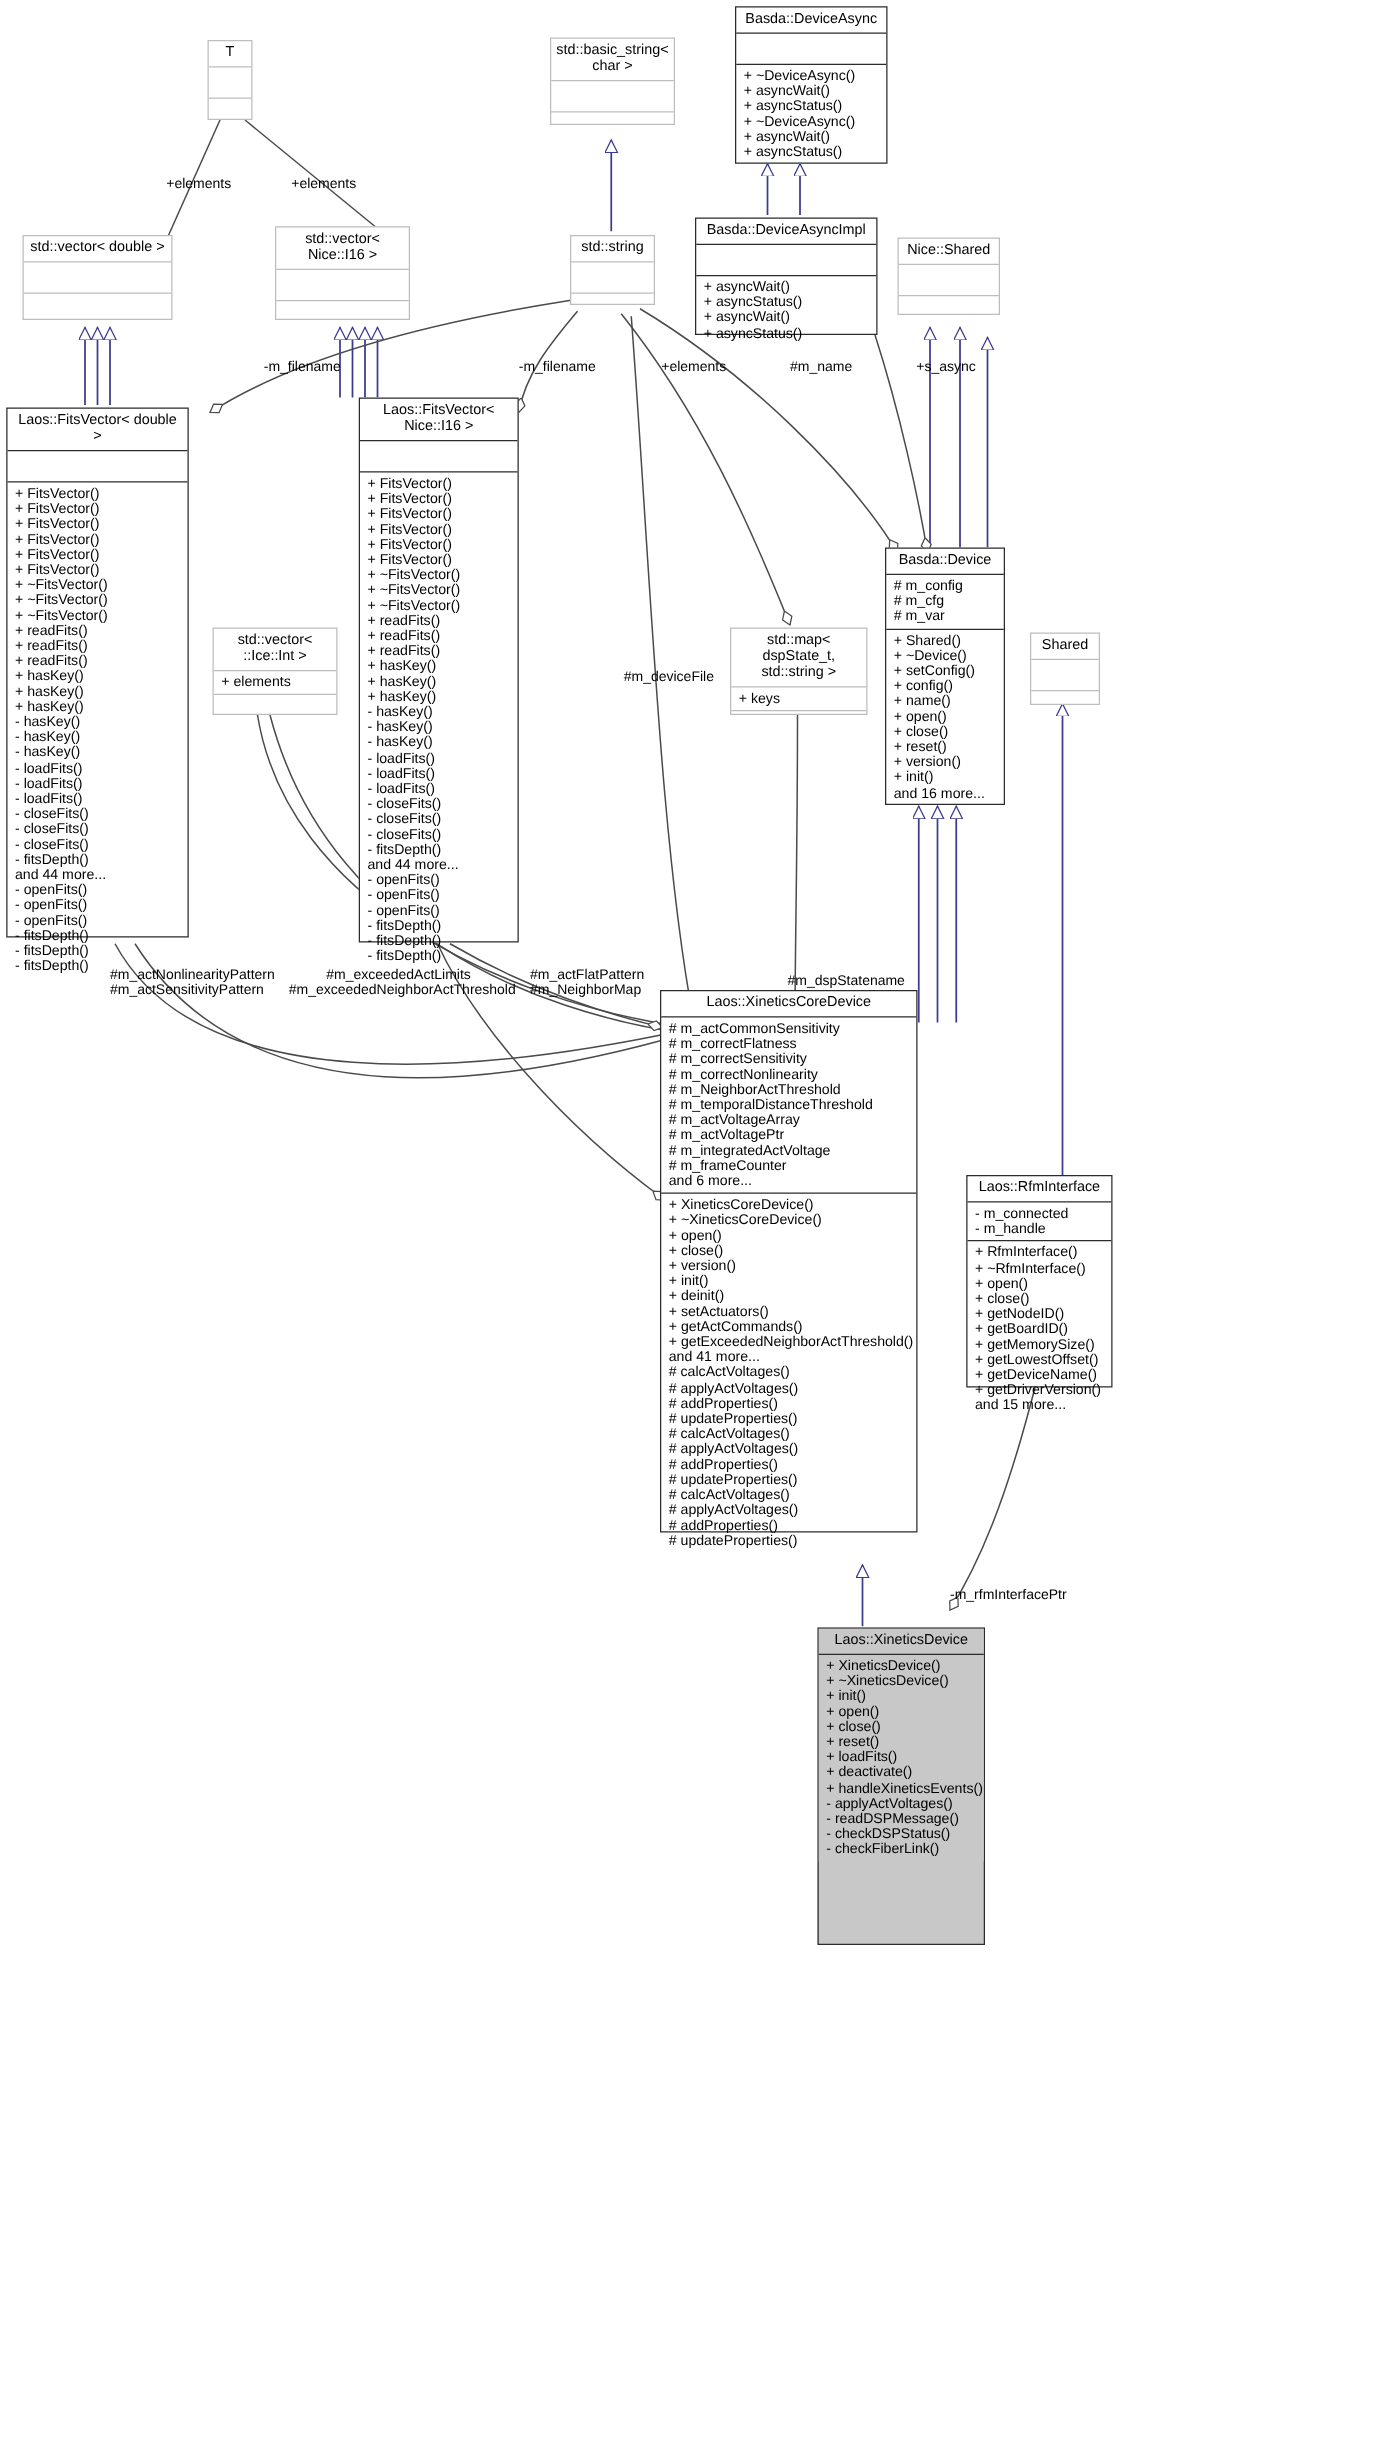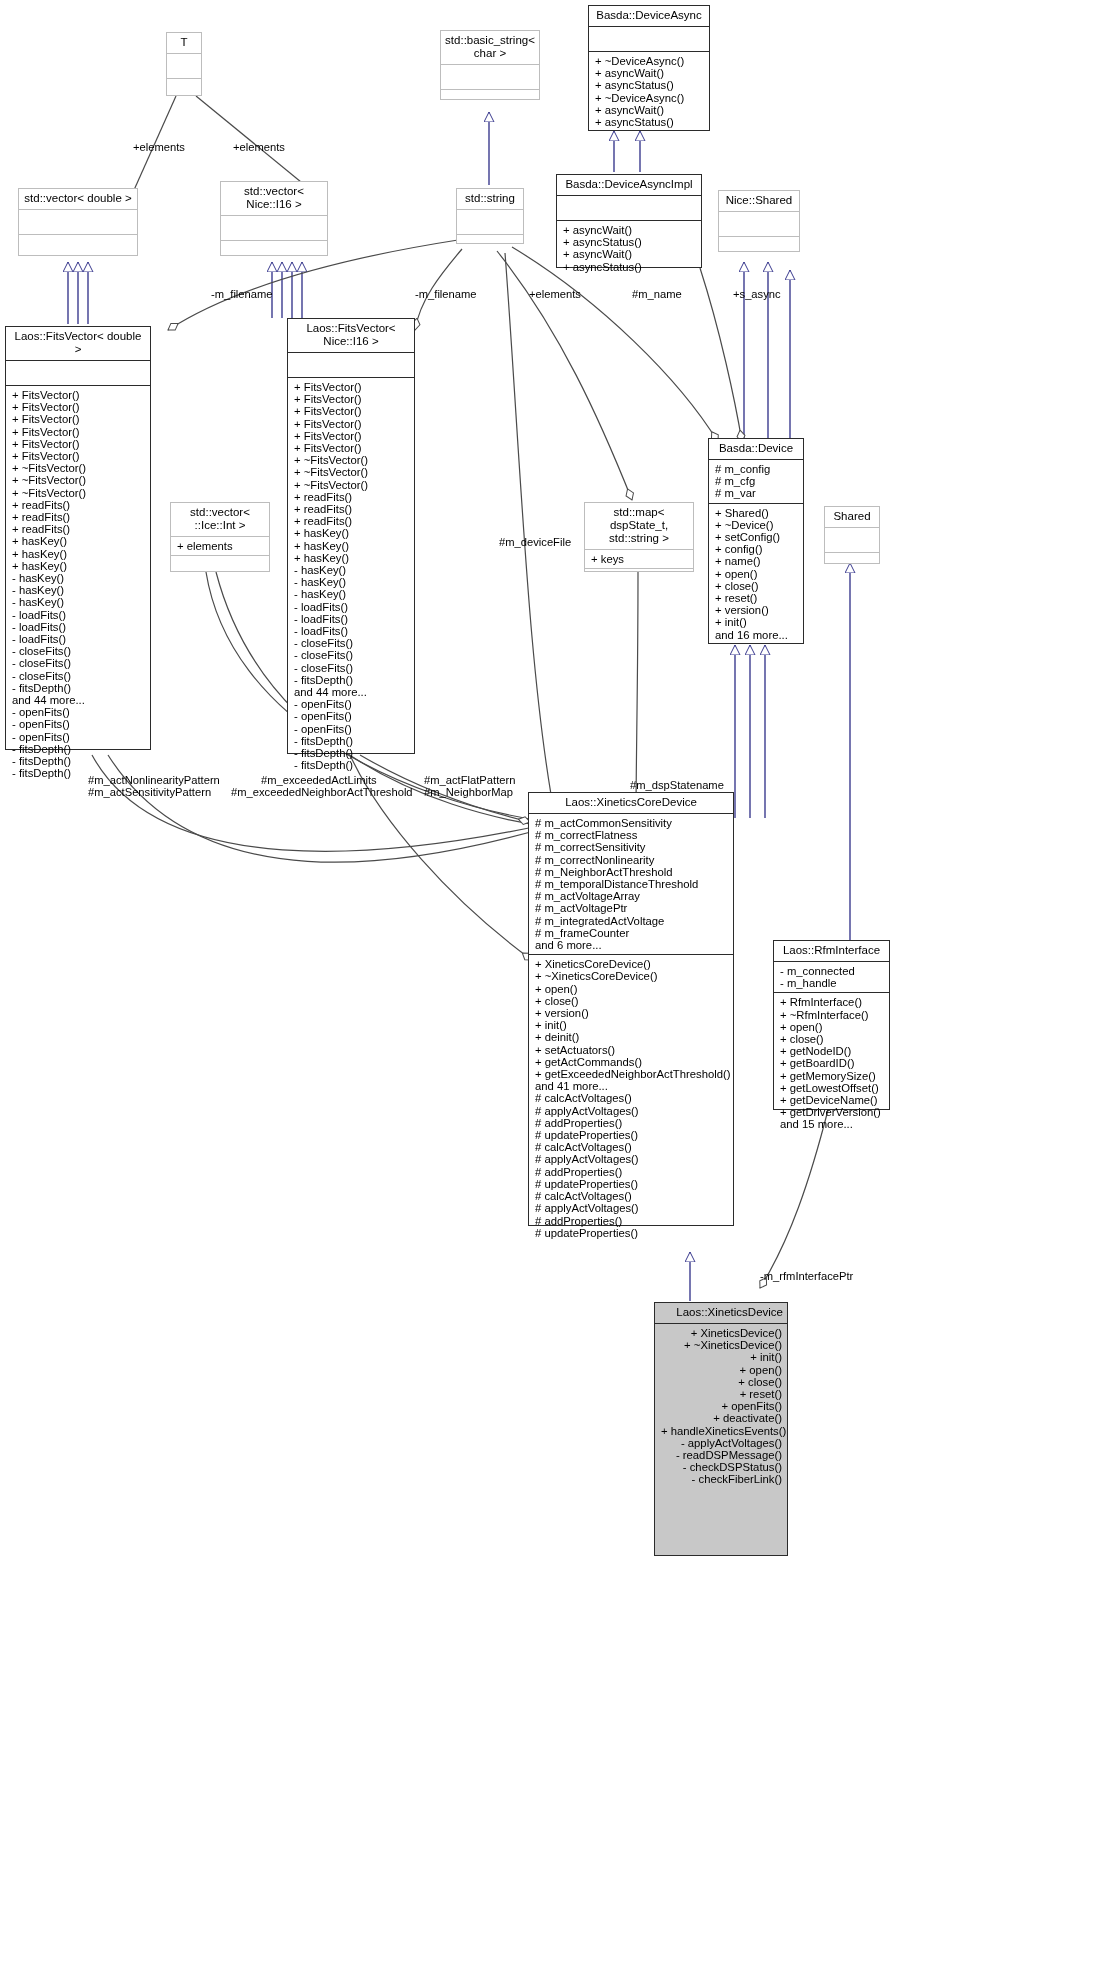--- a/index.html
+++ b/index.html
@@ -10,21 +10,21 @@
   .cls{position:absolute;box-sizing:border-box;background:#fff;}
   
   .cls.light{border:1px solid #bdbdbd;}
   .cls.light .hdr{border-bottom:1px solid #bdbdbd;}
   .cls.light .attrs{border-bottom:1px solid #bdbdbd;}
   
   .cls.dark{border:1px solid #2b2b2b;}
   .cls.dark .hdr{border-bottom:1px solid #2b2b2b;}
   .cls.dark .attrs{border-bottom:1px solid #2b2b2b;}
   .cls.filled{background:#c8c8c8;}
-  .cls.filled .hdr,.cls.filled .attrs,.cls.filled .ops{background:#c8c8c8;text-align:right;}
+  .cls.filled .hdr,.cls.filled .attrs,.cls.filled .ops{background:#c8c8c8;}
 
   .hdr{text-align:center;font-size:11.5px;color:#000;padding:3px 4px 4px 4px;line-height:13px;}
   .attrs,.ops{padding:3px 5px 3px 6px;font-size:11.3px;line-height:12.2px;color:#000;}
   .attrs .row,.ops .row{white-space:nowrap;}
   .empty{height:18px;}
 
   .edgelabel{position:absolute;font-size:11.2px;color:#000;white-space:nowrap;line-height:12.5px;}
 </style>
 </head>
 <body>
@@ -350,21 +350,21 @@
 
 <div class="cls dark filled" style="left:654px;top:1302px;width:134px;height:254px;">
   <div class="hdr">Laos::XineticsDevice</div>
   <div class="ops">
         <div class="row">+ XineticsDevice()</div>
         <div class="row">+ ~XineticsDevice()</div>
         <div class="row">+ init()</div>
         <div class="row">+ open()</div>
         <div class="row">+ close()</div>
         <div class="row">+ reset()</div>
-        <div class="row">+ openFits()</div>
+        <div class="row">+ loadFits()</div>
         <div class="row">+ deactivate()</div>
         <div class="row">+ handleXineticsEvents()</div>
         <div class="row">- applyActVoltages()</div>
         <div class="row">- readDSPMessage()</div>
         <div class="row">- checkDSPStatus()</div>
         <div class="row">- checkFiberLink()</div>
       </div>
 </div>
 
 <div class="edgelabel" style="left:133px;top:141px;">+elements</div>

